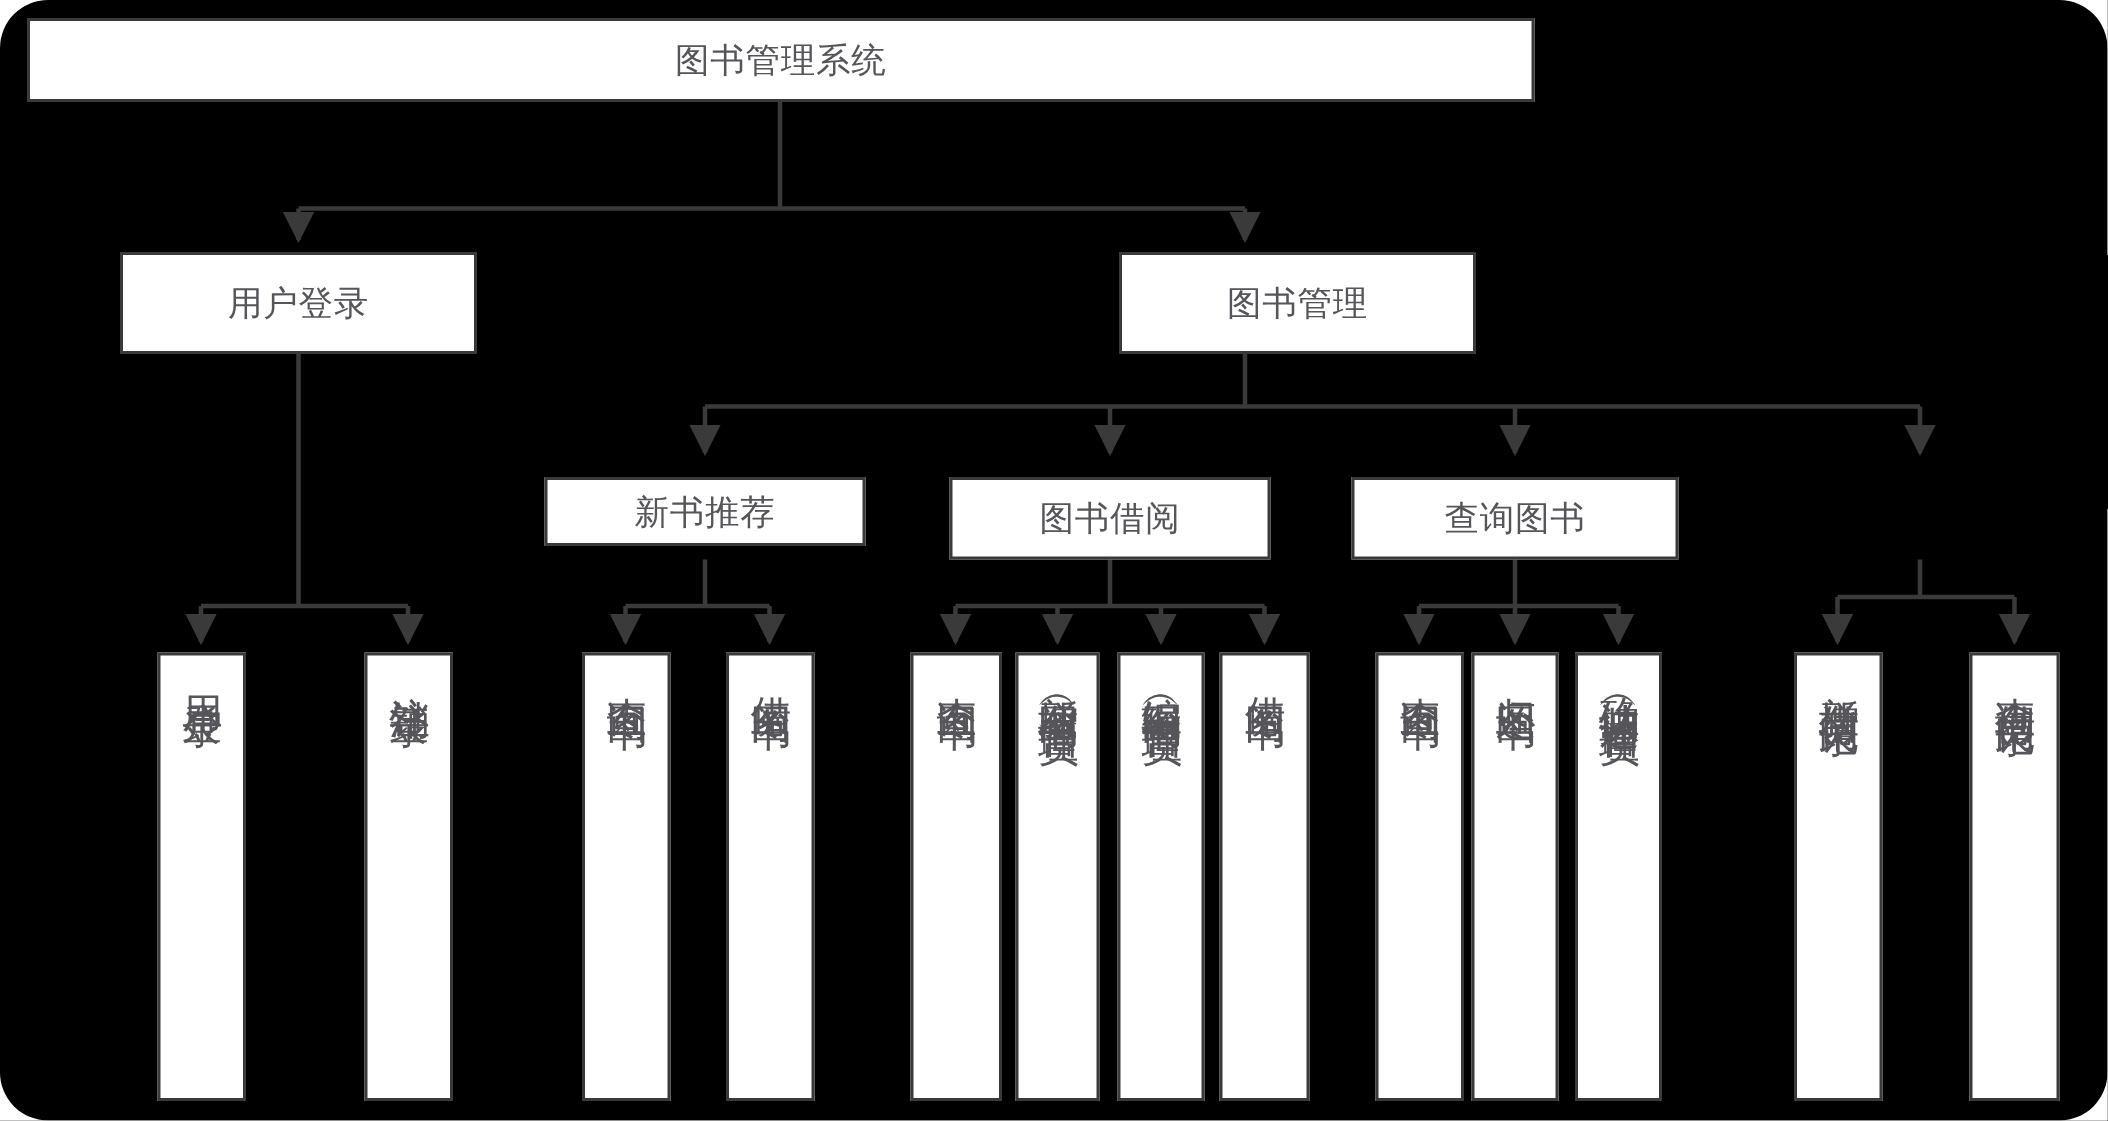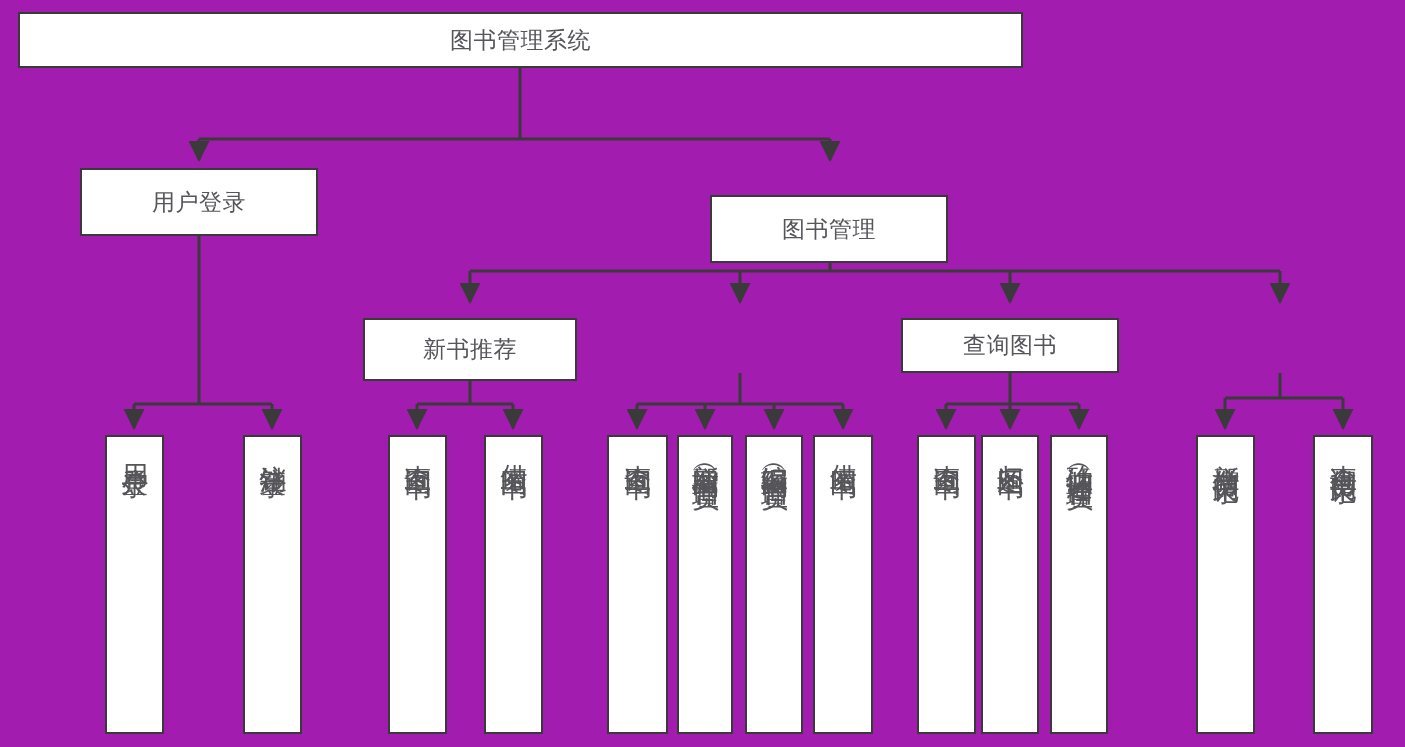--- a/index.html
+++ b/index.html
@@ -8,22 +8,23 @@
     padding: 0;
     background: #ffffff;
   }
   body {
     font-family: "Liberation Sans", "DejaVu Sans", sans-serif;
   }
   #canvas {
     position: relative;
     width: 1405px;
     height: 747px;
-    background: #a21caf;
+    background: #000000;
     overflow: hidden;
+    border-radius: 32px;
   }
   svg.wires {
     position: absolute;
     left: 0;
     top: 0;
     width: 1405px;
     height: 747px;
     pointer-events: none;
   }
   .node {
@@ -125,28 +126,31 @@
   </svg>
 
   <div class="node root horiz" style="left:18px; top:12px; width:1005px; height:56px;">
     <span class="label">图书管理系统</span>
   </div>
 
   <div class="node horiz" style="left:80px; top:168px; width:238px; height:68px;">
     <span class="label">用户登录</span>
   </div>
 
-  <div class="node horiz" style="left:710px; top:168px; width:238px; height:68px;margin-top:27px;">
+  <div class="node horiz" style="left:746px; top:168px; width:238px; height:68px;">
     <span class="label">图书管理</span>
   </div>
 
-  <div class="node horiz" style="left:363px; top:318px; width:214px; height:63px;align-items:center;">
+  <div class="node horiz" style="left:363px; top:318px; width:214px; height:46px;align-items:center;">
     <span class="label">新书推荐</span>
   </div>
 
+  <div class="node horiz" style="left:633px; top:318px; width:214px; height:55px;">
+    <span class="label">图书借阅</span>
+  </div>
 
   <div class="node horiz" style="left:901px; top:318px; width:218px; height:55px;">
     <span class="label">查询图书</span>
   </div>
 
 
   <div class="node vert" style="left:105px; top:435px; width:59px; height:299px;">
     <span class="label">用户登录</span>
   </div>
 

